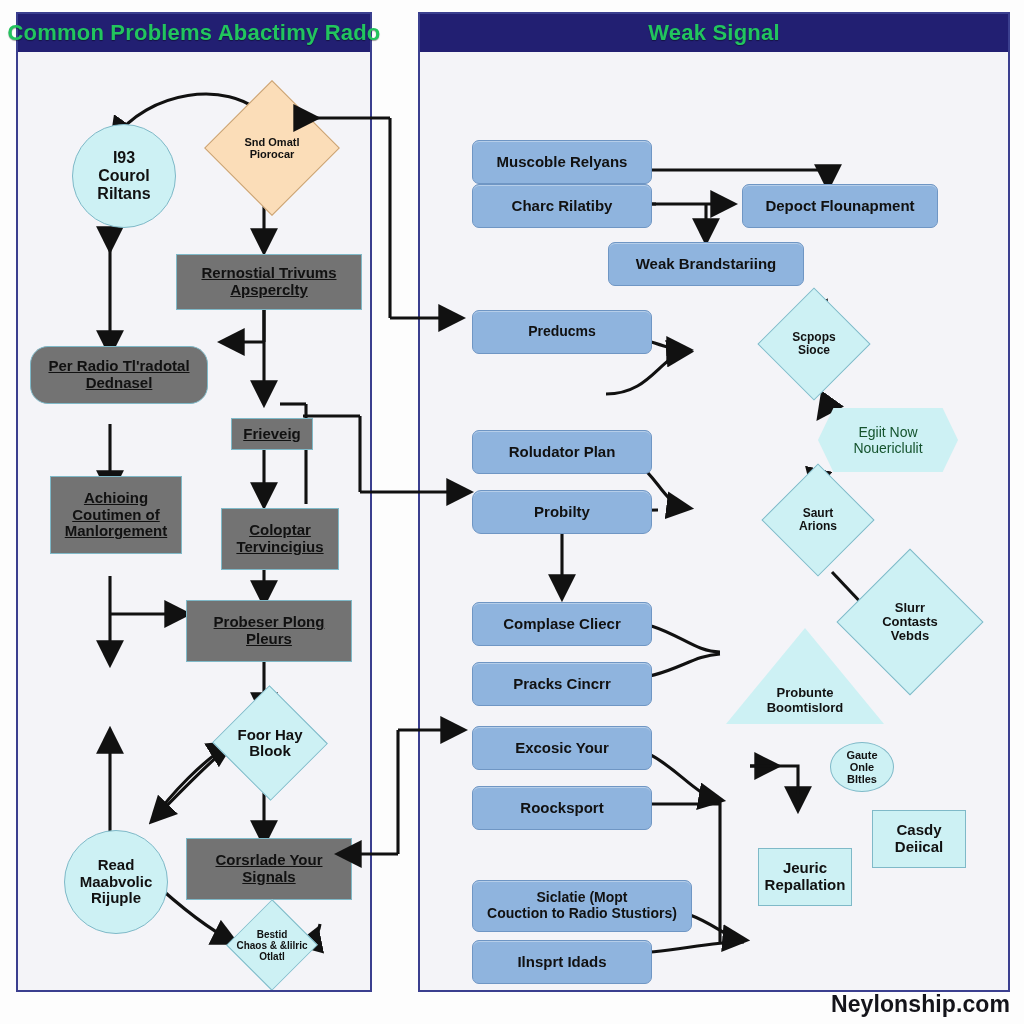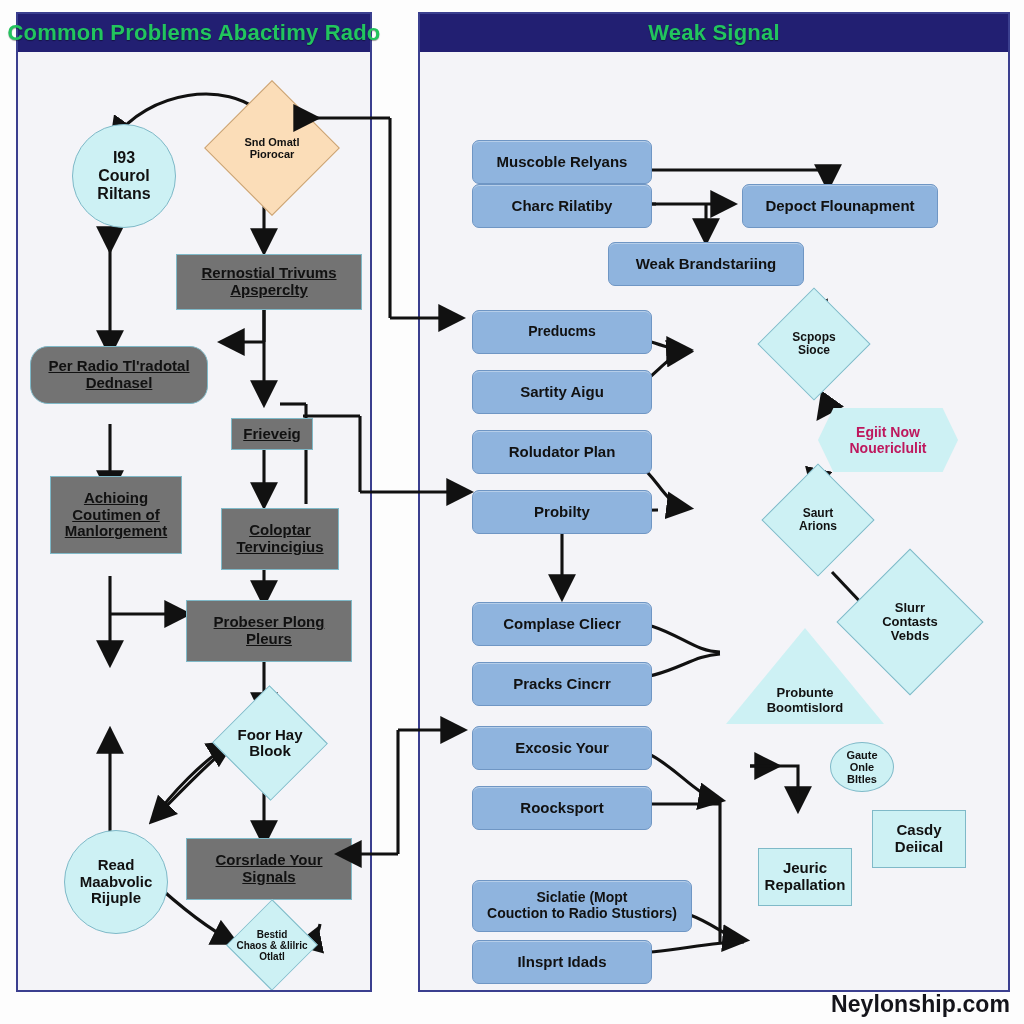--- a/index.html
+++ b/index.html
@@ -33,21 +33,21 @@
   .rect-bl{background:#8fb4de;border:1.5px solid #6f96c4;border-radius:7px;
     box-shadow:inset 0 1px 0 rgba(255,255,255,.35);}
   .rect-cy2{background:#cdf1f4;border:1.5px solid #7fb9c8;}
   .circ-cy2{background:#cdf1f4;border:1.5px solid #7fb9c8;border-radius:50%;}
 
   .hexa{position:absolute;}
   .hexa .sh{position:absolute;inset:0;background:#cdf1f4;
     clip-path:polygon(11% 0,89% 0,100% 50%,89% 100%,11% 100%,0 50%);
     border:0;filter:drop-shadow(0 0 0.6px #7fb9c8);}
   .hexa .txt{position:absolute;inset:0;display:flex;align-items:center;justify-content:center;
-    text-align:center;font-weight:bold;color:#be185d;line-height:1.15;}
+    text-align:center;font-weight:normal;color:#14532d;line-height:1.15;}
 
   .tri{position:absolute;}
   .tri .sh{position:absolute;inset:0;background:#cdf1f4;
     clip-path:polygon(50% 0,100% 100%,0 100%);}
   .tri .txt{position:absolute;left:0;right:0;bottom:8px;display:flex;align-items:center;
     justify-content:center;text-align:center;font-weight:bold;color:#111;line-height:1.15;}
 
   .watermark{position:absolute;right:14px;bottom:6px;font-size:23px;font-weight:bold;
     color:#14141a;letter-spacing:.1px;}
 </style>
@@ -216,29 +216,26 @@
         </div>
 
       <div class="node rect-bl" style="left:188px;top:190px;width:196px;height:44px;font-size:15px;">
         <span class="lbl">Weak Brandstariing</span>
         </div>
 
       <div class="node rect-bl" style="left:52px;top:258px;width:180px;height:44px;font-size:14px;">
         <span class="lbl">Preducms</span>
         </div>
 
-      <div class="node rect-bl" style="left:52px;top:318px;width:180px;height:44px;font-size:15px;">
-        <span class="lbl">Sartity Aigu</span>
-        </div>
 
       <div class="node rect-bl" style="left:52px;top:378px;width:180px;height:44px;font-size:15px;">
         <span class="lbl">Roludator Plan</span>
         </div>
 
-      <div class="node rect-bl" style="left:52px;top:438px;width:180px;height:44px;font-size:15px;">
+      <div class="node rect-bl" style="left:52px;top:438px;width:180px;height:44px;font-size:15px;border-radius:9px;">
         <span class="lbl">Probilty</span>
         </div>
 
       <div class="dia-wrap dia-cy" style="left:354px;top:252px;width:80px;height:80px;">
         <div class="sh"></div>
         <div class="txt" style="font-size:12px;">Scpops<br>Sioce</div>
         </div>
 
       <div class="hexa" style="left:398px;top:356px;width:140px;height:64px;">
         <div class="sh"></div>

